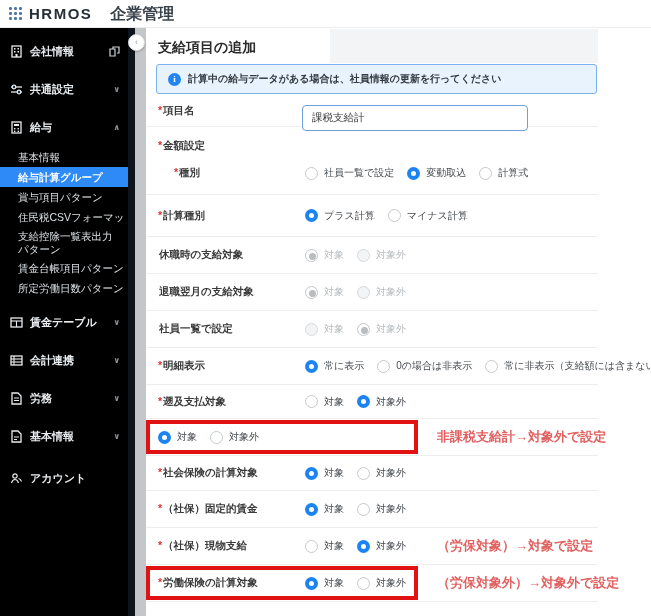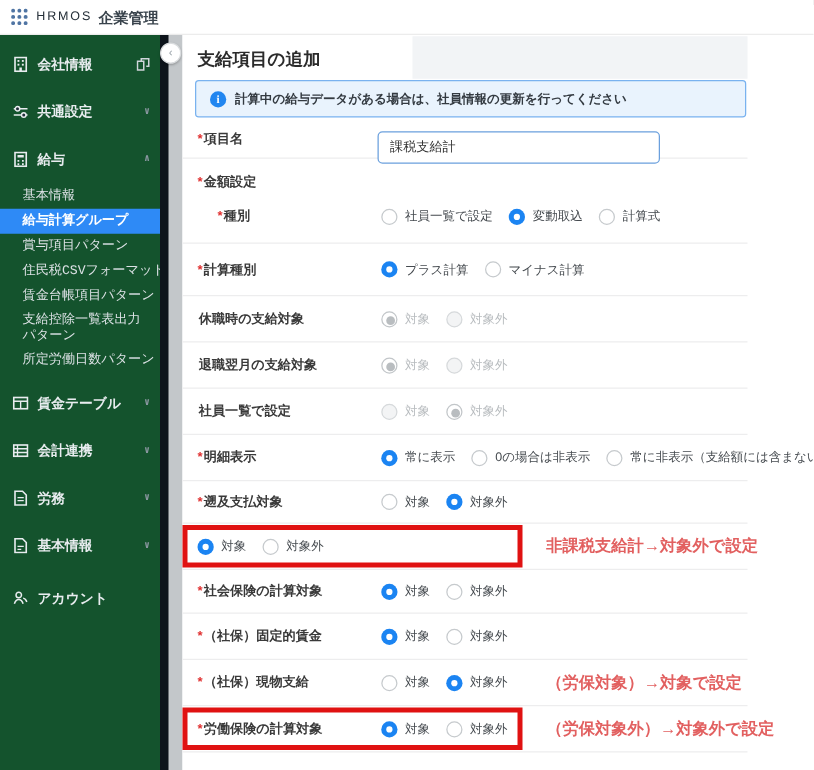--- a/index.html
+++ b/index.html
@@ -3,26 +3,26 @@
 <meta charset="utf-8">
 <style>
   * { margin:0; padding:0; box-sizing:border-box; }
   html,body { width:651px; height:616px; font-family:"Liberation Sans","DejaVu Sans",sans-serif; background:#fff; overflow:hidden; }
   .stage { position:relative; width:651px; height:616px; background:#fff; }
 
   
   .appbar { position:absolute; left:0; top:0; width:651px; height:28px; background:#fff; border-bottom:1px solid #ececec; display:flex; align-items:center; padding-left:9px; z-index:5; }
   .grid-icon { width:13px; height:13px; position:relative; margin-right:7px; }
   .grid-icon i { position:absolute; width:2.6px; height:2.6px; border-radius:50%; background:#4f74a3; }
-  .logo { font-size:10px; font-weight:normal; letter-spacing:1.5px; color:#252f38; }
-  .product { font-size:12px; color:#39434c; margin-left:5px; margin-top:2px; font-weight:bold; }
+  .logo { font-size:15px; font-weight:bold; letter-spacing:1.5px; color:#252f38; }
+  .product { font-size:16px; color:#39434c; margin-left:18px; margin-top:2px; font-weight:bold; }
   .top-right-strip { position:absolute; left:598px; top:0; width:53px; height:4px; background:#c9c9c9; }
 
   
-  .sidebar { position:absolute; left:0; top:28px; width:128px; height:588px; background:#14532d; color:#e8ecef; overflow:hidden;font-family:Liberation Mono, monospace; }
+  .sidebar { position:absolute; left:0; top:28px; width:128px; height:588px; background:#000000; color:#e8ecef; overflow:hidden; }
   .scrollstrip { position:absolute; left:128px; top:28px; width:7px; height:588px; background:#0d141b; }
   .rail { position:absolute; left:135px; top:28px; width:11px; height:588px; background:#c3c7ca; }
   .collapse-btn { position:absolute; left:128px; top:34px; width:17px; height:17px; border-radius:50%; background:#fff; border:1px solid #d9dcde; box-shadow:0 1px 2px rgba(0,0,0,.25); z-index:6; color:#97a0a7; font-size:9px; line-height:15px; text-align:center; cursor:pointer; }
   .side-item { display:flex; align-items:center; height:30px; padding:0 8px 0 10px; font-size:11px; font-weight:bold; cursor:pointer; }
   .side-item .sicon { width:13px; height:13px; margin-right:7px; flex:none; }
   .side-item .slabel { flex:1; white-space:nowrap; }
   .chev { font-size:8px; color:#8b97a1; flex:none; }
   .ext-icon { width:11px; height:11px; flex:none; }
   .sub-item { padding:0 8px 0 18px; font-size:10.5px; color:#dde2e6; height:20px; line-height:20px; white-space:nowrap; cursor:pointer; }
   .sub-item.two-line { height:31px; line-height:13px; padding-top:3px; white-space:normal; }
@@ -132,22 +132,22 @@
           </svg>
       </span>
       <span class="slabel">給与</span>
       <span class="chev">∧</span>
     </div>
     <div style="height:5px"></div>
     <div class="sub-item">基本情報</div>
     <div class="sub-item active">給与計算グループ</div>
     <div class="sub-item">賞与項目パターン</div>
     <div class="sub-item">住民税CSVフォーマット</div>
+    <div class="sub-item two-line">支給控除一覧表出力パターン</div>
     <div class="sub-item">賃金台帳項目パターン</div>
-    <div class="sub-item two-line">支給控除一覧表出力パターン</div>
     <div class="sub-item">所定労働日数パターン</div>
     <div style="height:9px"></div>
     <div class="side-item">
       <span class="sicon">
         <svg class="sic" width="13" height="13" viewBox="0 0 13 13">
             <rect x="1" y="2" width="11" height="9" fill="none" stroke="#e8ecef" stroke-width="1.3"></rect>
             <line x1="1" y1="5" x2="12" y2="5" stroke="#e8ecef" stroke-width="1.1"></line>
             <line x1="6.5" y1="5" x2="6.5" y2="11" stroke="#e8ecef" stroke-width="1.1"></line>
           </svg>
       </span>

